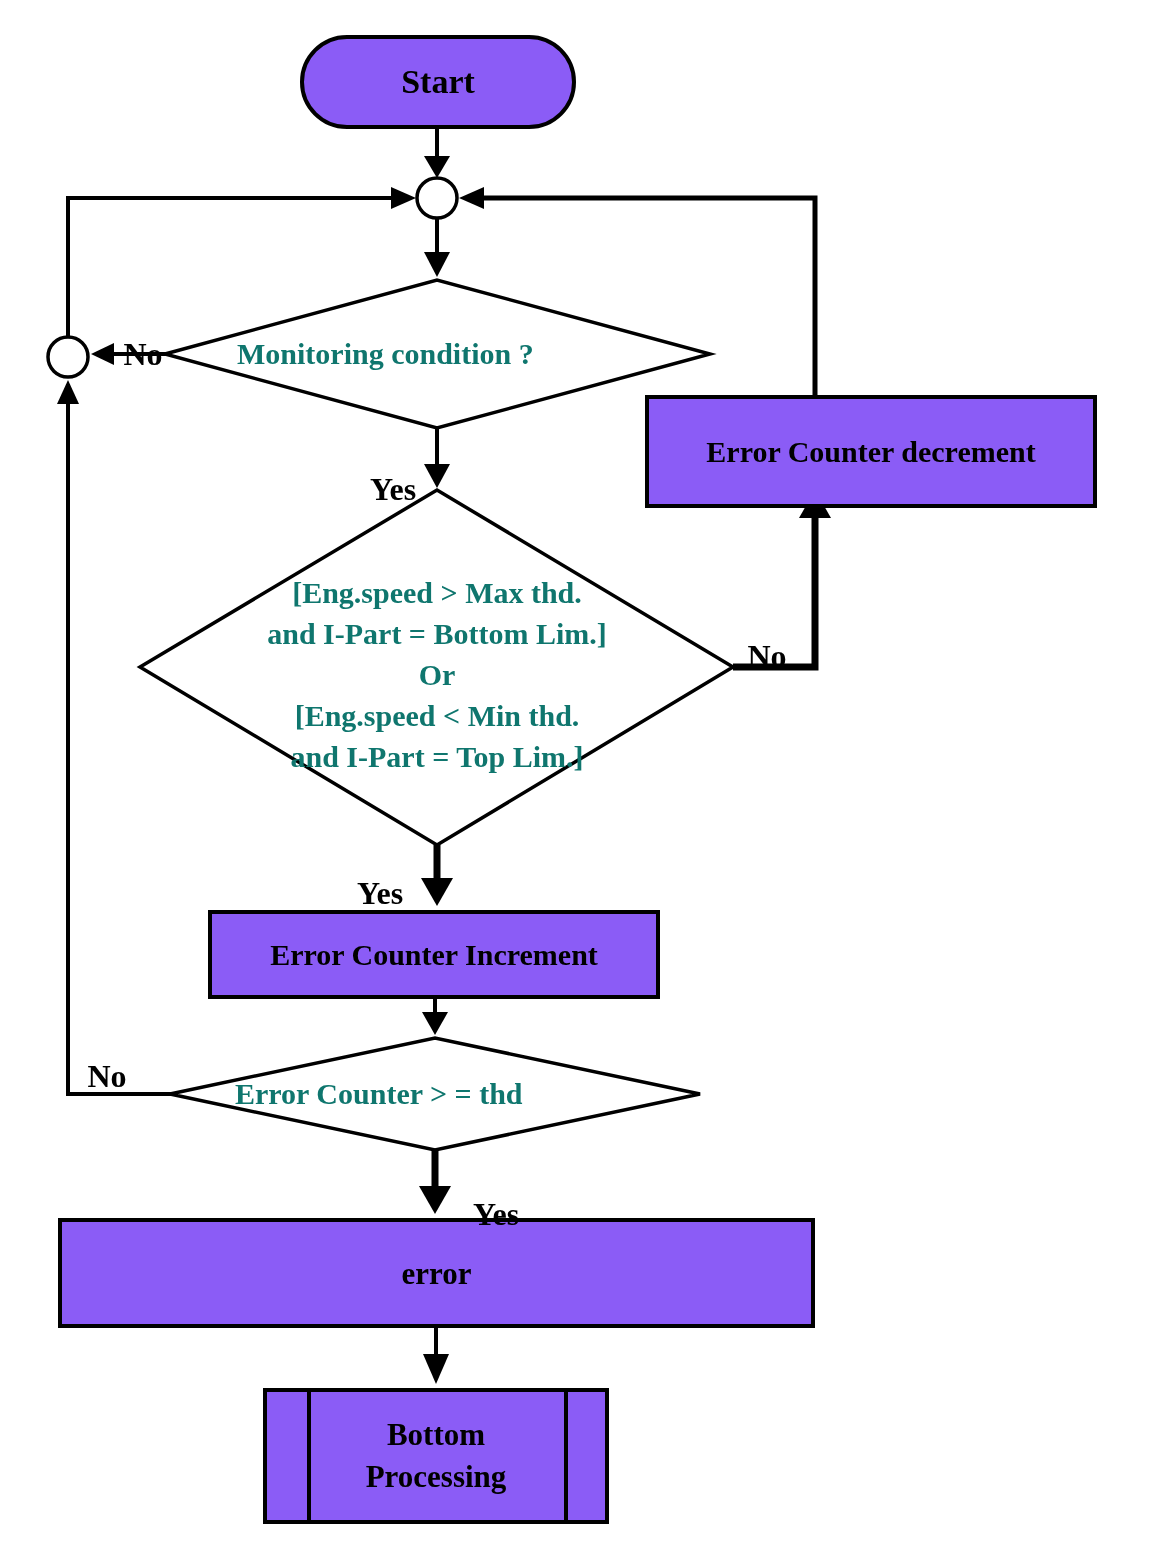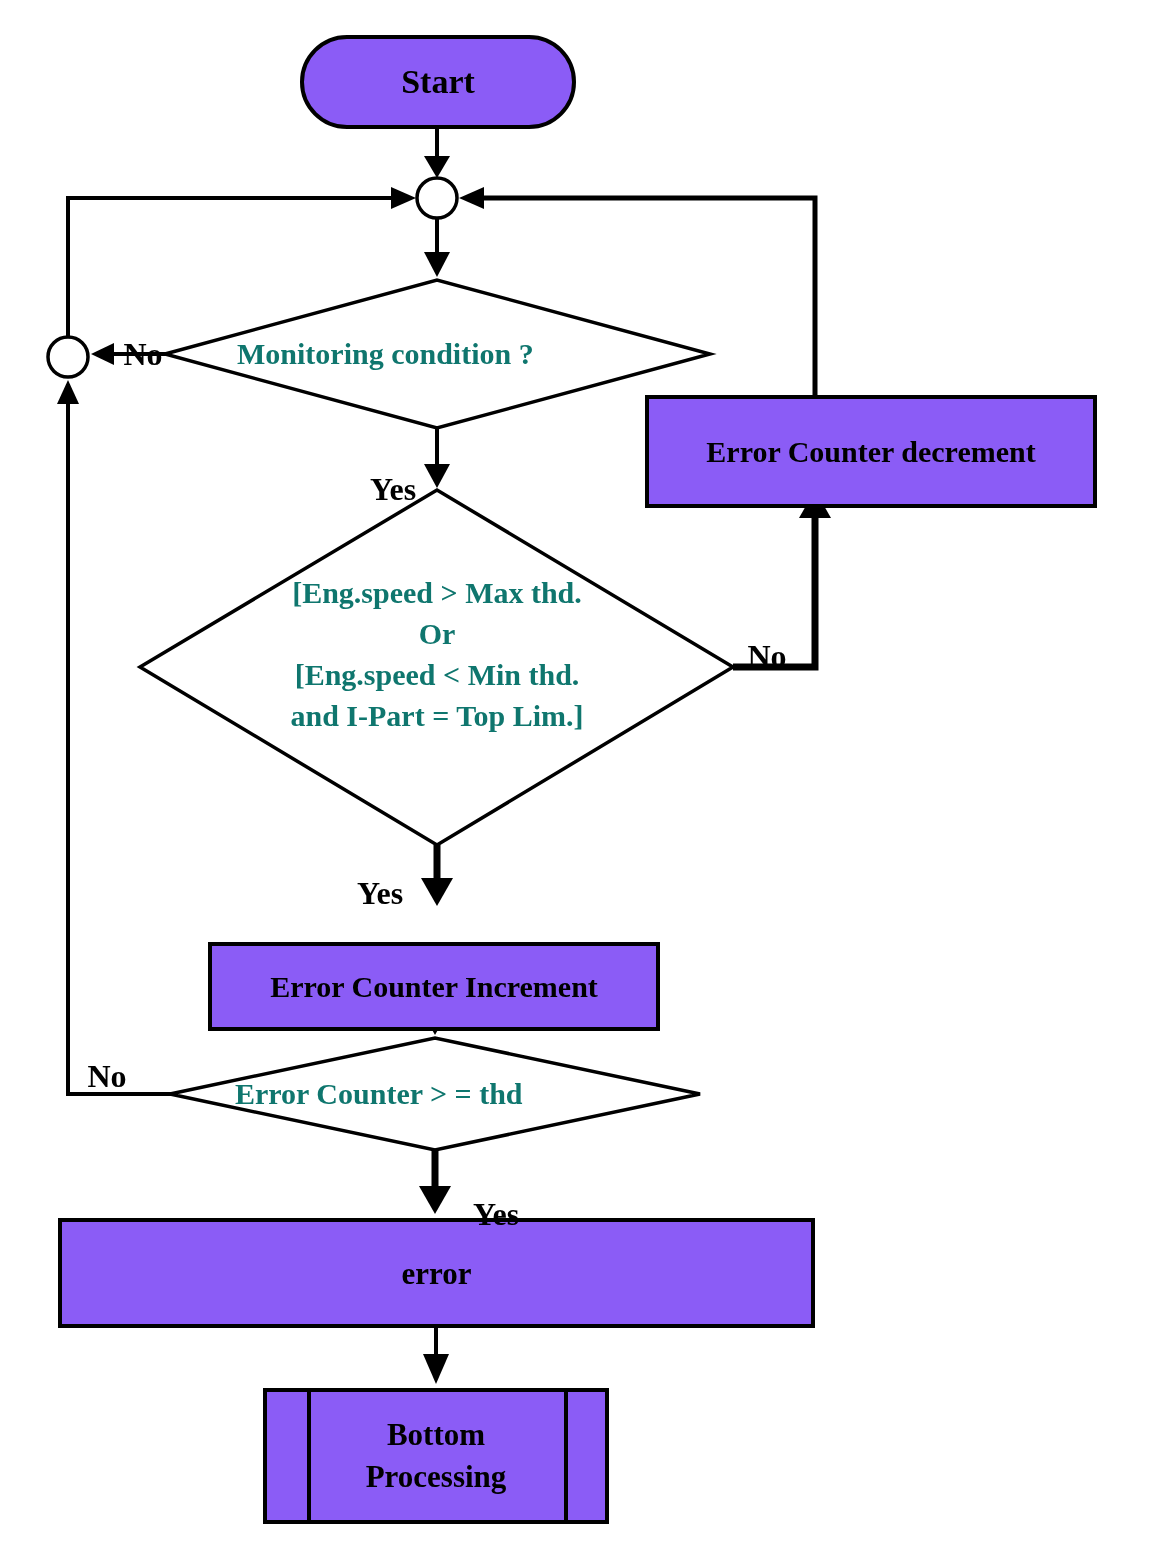--- a/index.html
+++ b/index.html
@@ -132,30 +132,31 @@
   <div class="node-box terminator" style="left:300px; top:35px; width:276px; height:94px;">
     <span>Start</span>
   </div>
 
   <div class="node-label decision-text" style="left:237px; top:334px; width:400px; height:40px;">
     <span>Monitoring condition ?</span>
   </div>
 
   <div class="node-label decision-text multi" style="left:227px; top:572px; width:420px; height:205px;">
     <div>[Eng.speed &gt; Max thd.</div>
+    <div>and I-Part = Bottom Lim.]</div>
     <div>Or</div>
     <div>[Eng.speed &lt; Min thd.</div>
     <div>and I-Part = Top Lim.]</div>
   </div>
 
   <div class="node-box process-text" style="left:645px; top:395px; width:452px; height:113px;">
     <span>Error Counter decrement</span>
   </div>
 
-  <div class="node-box process-text" style="left:208px; top:910px; width:452px; height:89px;margin-top:32px;">
+  <div class="node-box process-text" style="left:208px; top:910px; width:452px; height:89px;">
     <span>Error Counter Increment</span>
   </div>
 
   <div class="node-label decision-text" style="left:235px; top:1074px; width:400px; height:40px;">
     <span>Error Counter &gt; = thd</span>
   </div>
 
   <div class="node-box process-text" style="left:58px; top:1218px; width:757px; height:110px; line-height:43px; font-size:31px;">
     <div>error</div>
   </div>

